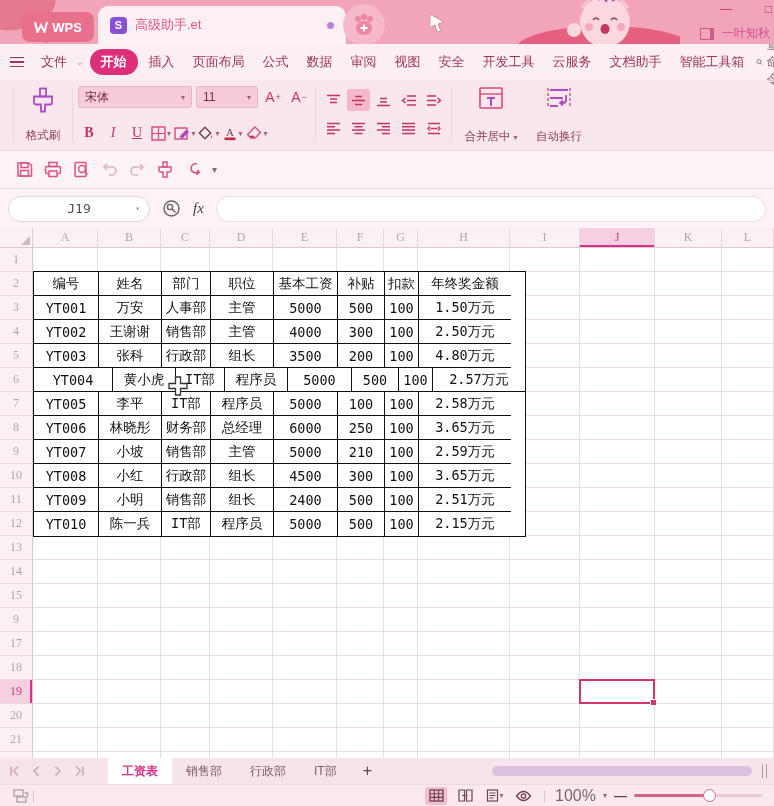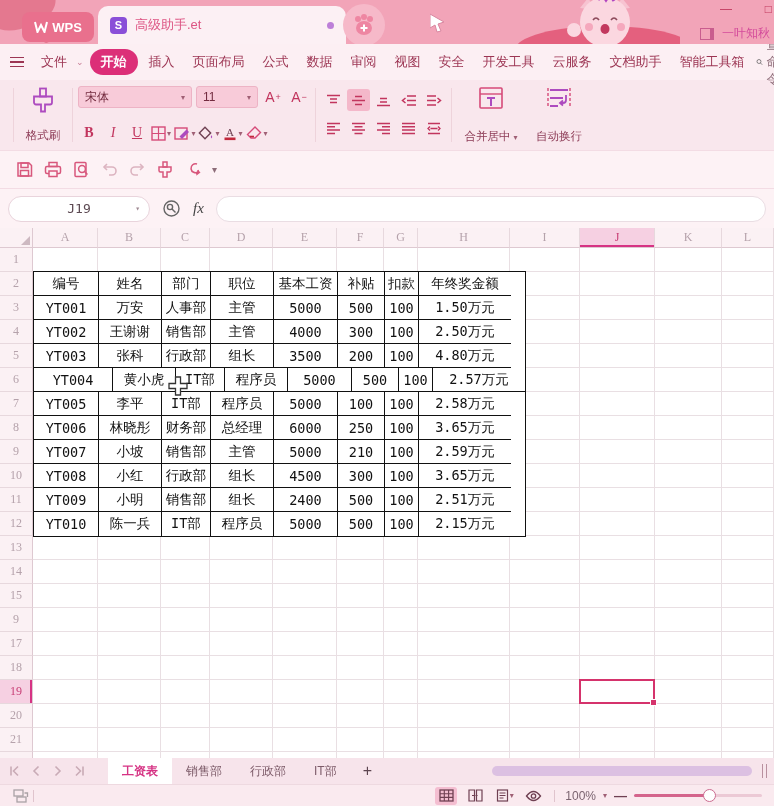--- a/index.html
+++ b/index.html
@@ -122,21 +122,21 @@
               border-left:1.5px solid #b9909f; border-right:1.5px solid #b9909f; }
 
   
   .statusbar { height:22px; background:#faeaef; border-top:1px solid #eed9e0; display:flex;
                align-items:center; padding:0 12px; }
   .sb-right { margin-left:auto; display:flex; align-items:center; gap:7px; }
   .vbtn { width:22px; height:18px; display:flex; align-items:center; justify-content:center;
           border-radius:3px; color:#6f4052; }
   .vbtn.active { background:#f4bed1; }
   .sb-div { width:1px; height:12px; background:#e0c4cd; margin:0 3px; }
-  .zoom-label { font-size:12px; color:#7b6470; }
+  .zoom-label { font-size:16px; color:#7b6470; }
   .sp-chev, .tiny-chev { font-size:8px; color:#a06075; }
   .zminus { color:#6f4052; font-weight:bold; font-size:13px; }
   .ztrack { width:128px; height:3px; border-radius:2px; position:relative;
             background:linear-gradient(to right,#d4648c 0 55%,#ecc9d5 55% 100%); }
   .zhandle { position:absolute; left:54%; top:-5.5px; width:13px; height:13px; border-radius:50%;
              background:#fff; border:1.5px solid #cc6c90; }
   svg { display:block; }
 </style>
 </head>
 <body>

